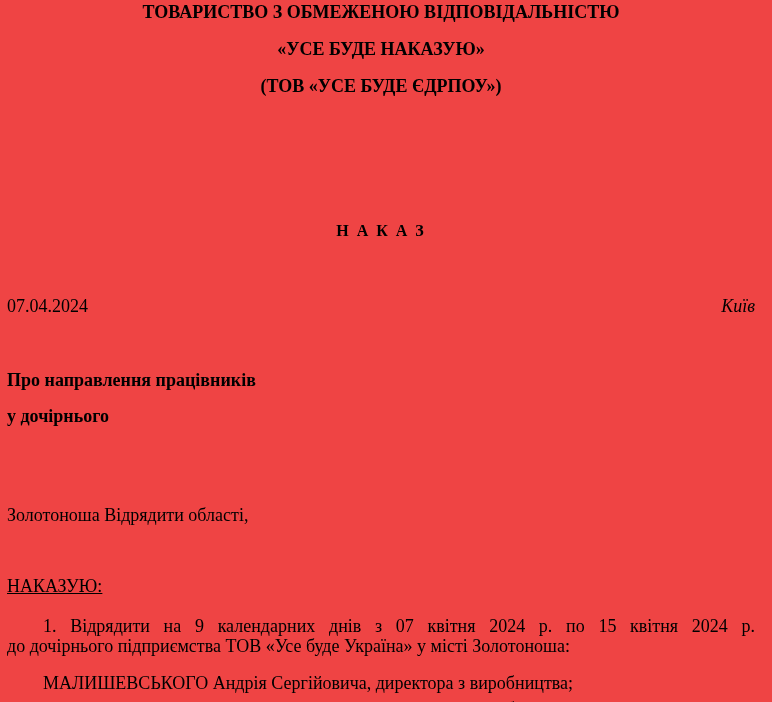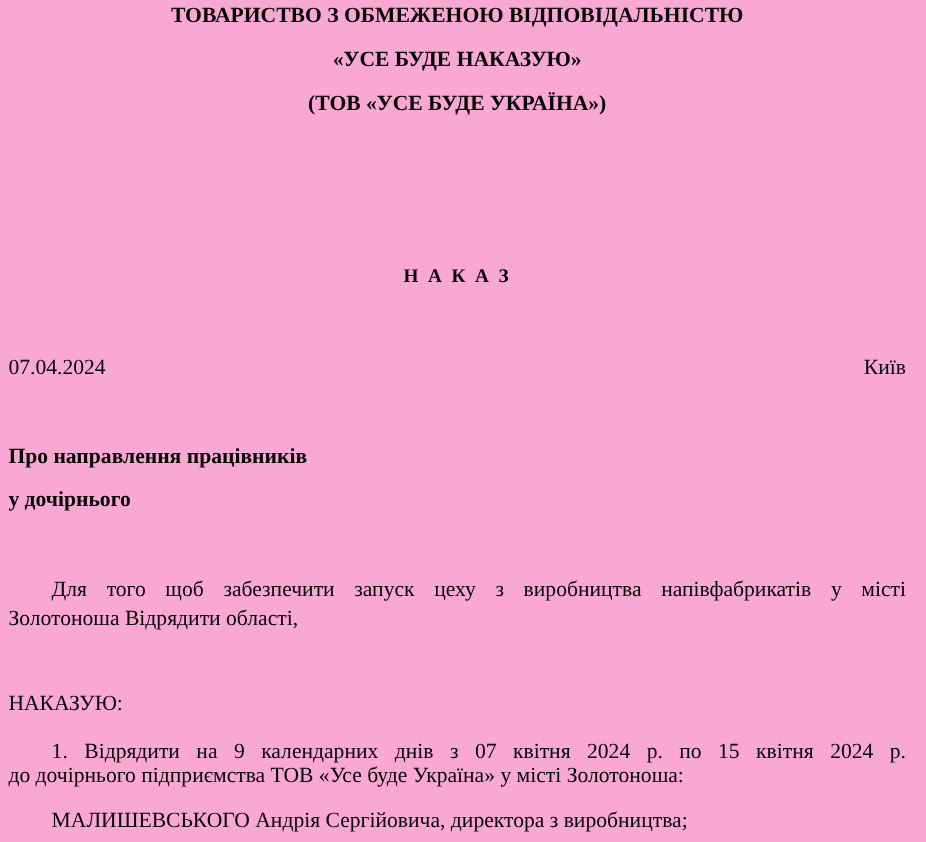--- a/index.html
+++ b/index.html
@@ -1,64 +1,63 @@
 <!DOCTYPE html>
 <html><head>
 <meta charset="utf-8">
 <style>
   html,body { margin:0; padding:0; background:#ffffff; }
   .page {
     position:relative;
     width:772px; height:702px;
-    background:#f9a8d4;
+    background:#ef4444;
     color:#000000;
     font-family:"Liberation Serif", serif;
     font-size:18px;
     overflow:hidden;
   }
   .ln { position:absolute; left:7px; right:17px; line-height:21px; white-space:nowrap; }
   .center { text-align:center; }
   .right  { text-align:right; }
   .b      { font-weight:bold; }
   .just   { text-align:justify; text-align-last:justify; white-space:normal; }
   .ind    { text-indent:36px; }
   .order-title { letter-spacing:2px; font-size:16px; }
   .meta-row { display:flex; align-items:baseline;gap:47px; }
   .meta-row .cell-l { flex:1; text-align:left; }
-  .meta-row .cell-c { flex:0 0 auto; text-align:center; }
+  .meta-row .cell-c { flex:0 0 auto; text-align:center;font-style:italic; }
   .meta-row .cell-r { flex:1; text-align:right; padding-right:52px; }
 </style>
 </head>
 <body>
 
 <div class="page">
 
   <div class="ln center b" style="top:2px;">ТОВАРИСТВО З ОБМЕЖЕНОЮ ВІДПОВІДАЛЬНІСТЮ</div>
 
   <div class="ln center b" style="top:39px;">«УСЕ БУДЕ НАКАЗУЮ»</div>
 
-  <div class="ln center b" style="top:76px;">(ТОВ «УСЕ БУДЕ УКРАЇНА»)</div>
+  <div class="ln center b" style="top:76px;">(ТОВ «УСЕ БУДЕ ЄДРПОУ»)</div>
 
 
   <div class="ln center b order-title" style="top:220px;">Н А К А З</div>
 
   <div class="ln meta-row" style="top:296px;">
     <span class="cell-l">07.04.2024</span>
     <span class="cell-c">Київ</span>
   </div>
 
   <div class="ln b" style="top:370px;">Про направлення працівників</div>
 
   <div class="ln b" style="top:406px;">у дочірнього</div>
 
-  <div class="ln just ind" style="top:481px;">Для того щоб забезпечити запуск цеху з виробництва напівфабрикатів у місті</div>
 
   <div class="ln" style="top:505px;">Золотоноша Відрядити області,</div>
 
-  <div class="ln" style="top:576px;">НАКАЗУЮ:</div>
+  <div class="ln" style="top:576px;text-decoration:underline;">НАКАЗУЮ:</div>
 
   <div class="ln just ind" style="top:616px;">1. Відрядити на 9 календарних днів з 07 квітня 2024 р. по 15 квітня 2024 р.</div>
 
   <div class="ln" style="top:636px;">до дочірнього підприємства ТОВ «Усе буде Україна» у місті Золотоноша:</div>
 
   <div class="ln ind" style="top:673px;">МАЛИШЕВСЬКОГО Андрія Сергійовича, директора з виробництва;</div>
 
   <div class="ln" style="top:699px; left:43px;">МАЛИШЕВСЬКОГО Андрія Сергійовича, директора з виробництва;</div>
 
 </div>

